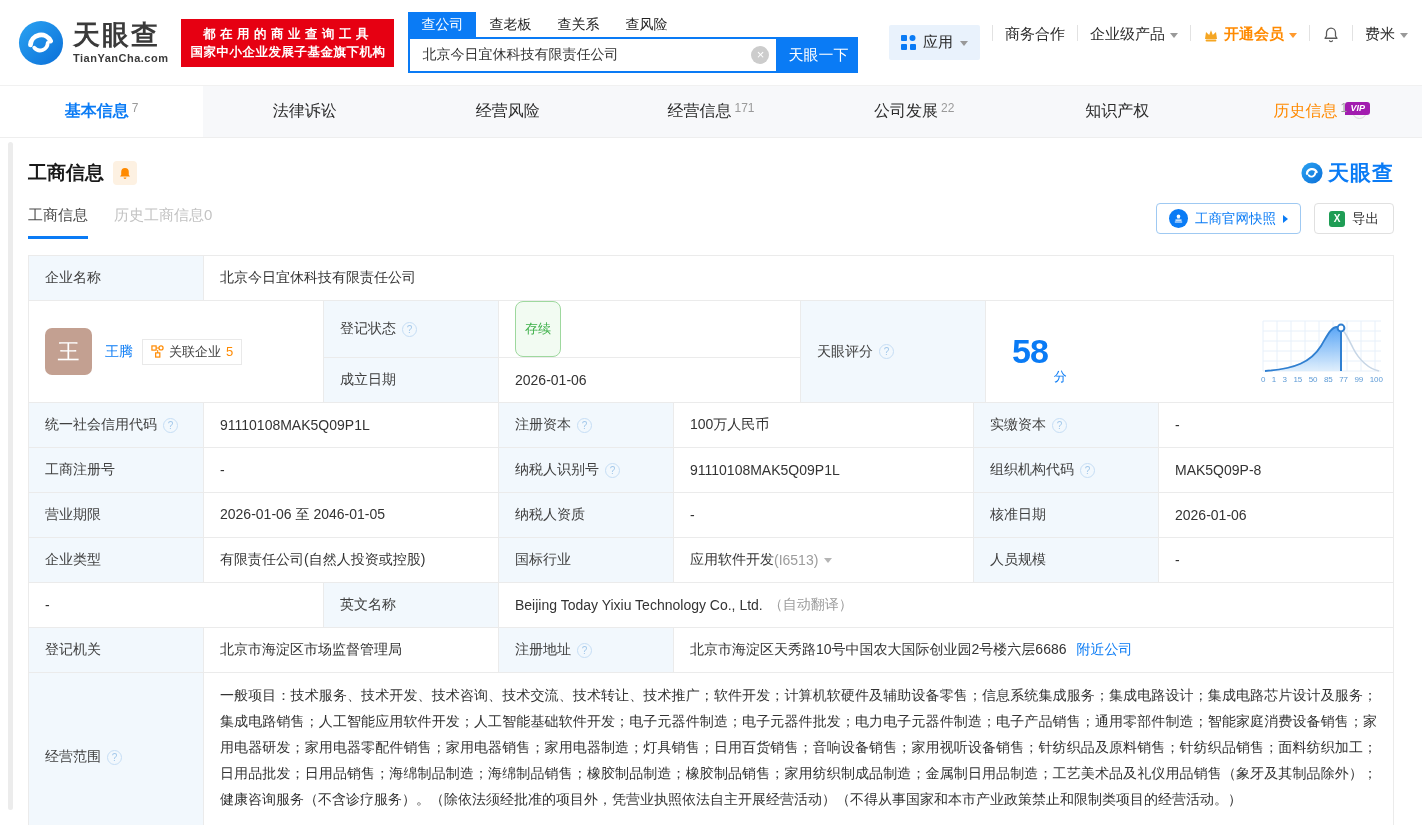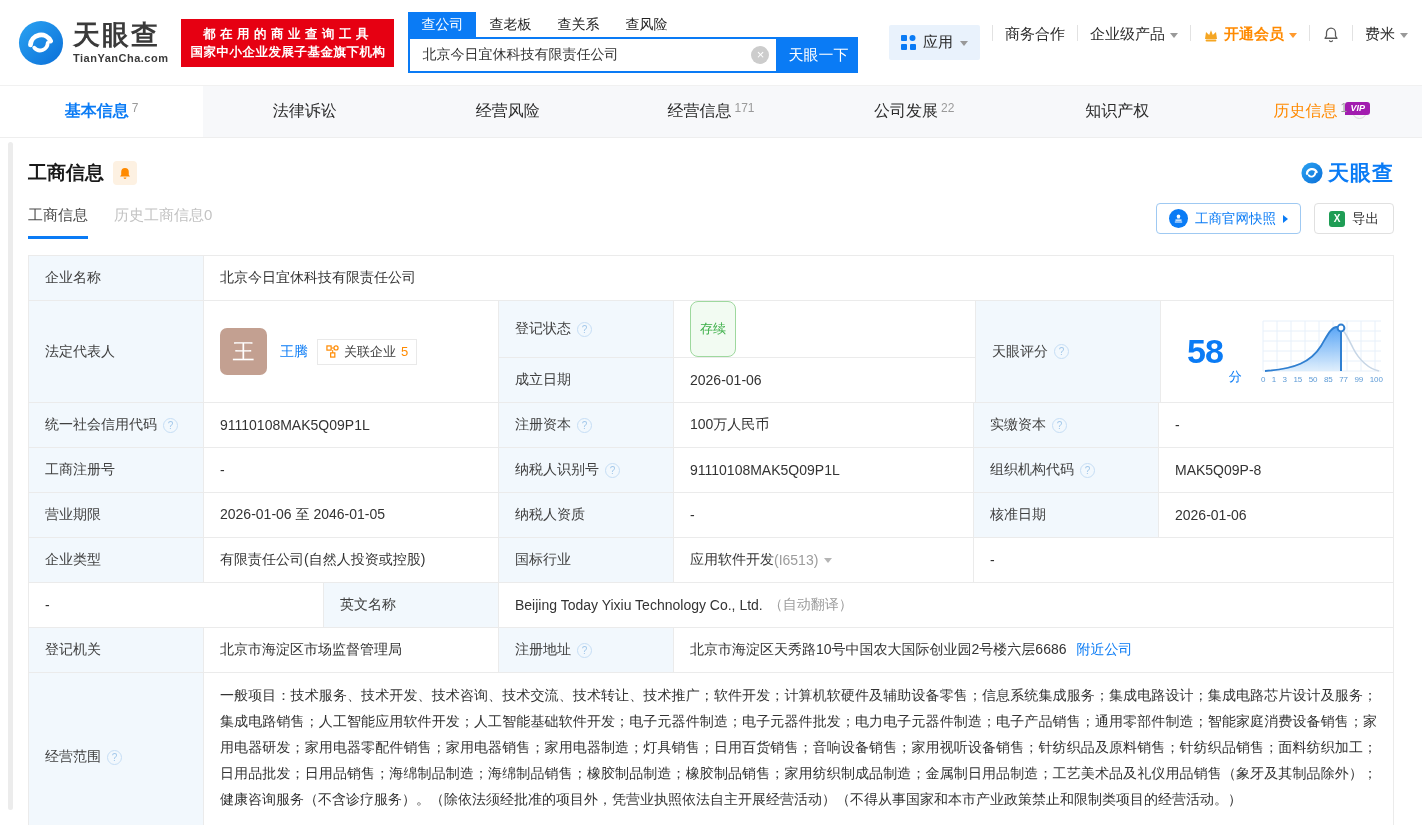--- a/index.html
+++ b/index.html
@@ -252,21 +252,20 @@
 </div>
 
 <div class="tbl">
 
   <div class="trow">
     <div class="cell lbl w-l1">企业名称</div>
     <div class="cell grow">北京今日宜休科技有限责任公司</div>
   </div>
 
   <div class="trow" style="min-height:89px;">
-    <div class="cell lbl w-l1">法定代表人</div>
     <div class="cell w-v1">
       <span class="avatar">王</span>
       <span class="rep-name">王腾</span>
       <span class="rel-badge">
         <svg width="13" height="13" viewBox="0 0 14 14">
           <rect x="1" y="1" width="4.5" height="4.5" fill="none" stroke="#ff8a00" stroke-width="1.3"></rect>
           <circle cx="10.8" cy="3.2" r="2.2" fill="none" stroke="#ff8a00" stroke-width="1.3"></circle>
           <rect x="5" y="8.5" width="4.5" height="4.5" fill="none" stroke="#ff8a00" stroke-width="1.3"></rect>
           <path d="M5.5 3.2h3M7.2 8.5V5.5" stroke="#ff8a00" stroke-width="1.1"></path>
         </svg>
@@ -378,20 +377,21 @@
 
   <div class="trow">
     <div class="cell lbl w-l1">企业类型</div>
     <div class="cell w-v1">有限责任公司(自然人投资或控股)</div>
     <div class="cell lbl w-l2">国标行业</div>
     <div class="cell w-v2">
       <span>应用软件开发</span>
         <span class="ind-code">(I6513)</span>
       <span class="chev-down"></span>
     </div>
+    <div class="cell lbl w-l3">人员规模</div>
     <div class="cell w-v3">-</div>
   </div>
 
   <div class="trow">
     <div class="cell w-v1">-</div>
     <div class="cell lbl w-l2">英文名称</div>
     <div class="cell grow">
       <span>Beijing Today Yixiu Technology Co., Ltd.</span>
       <span class="gray-note">（自动翻译）</span>
     </div>

